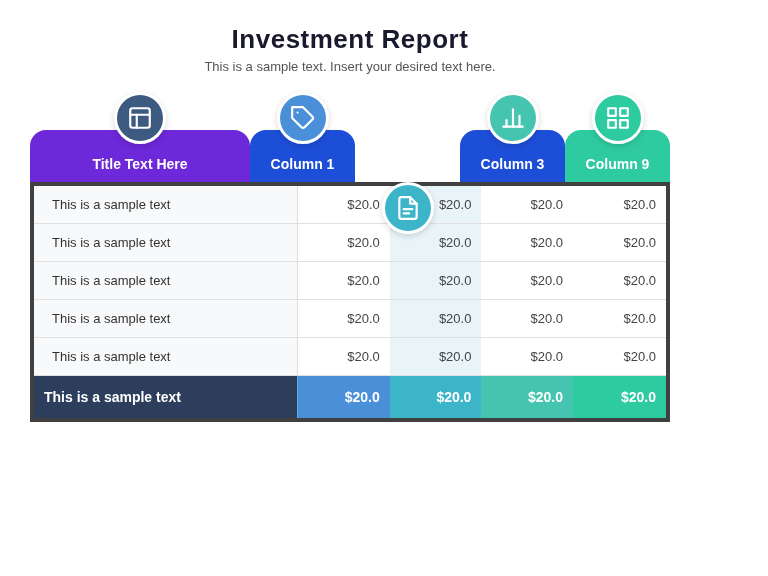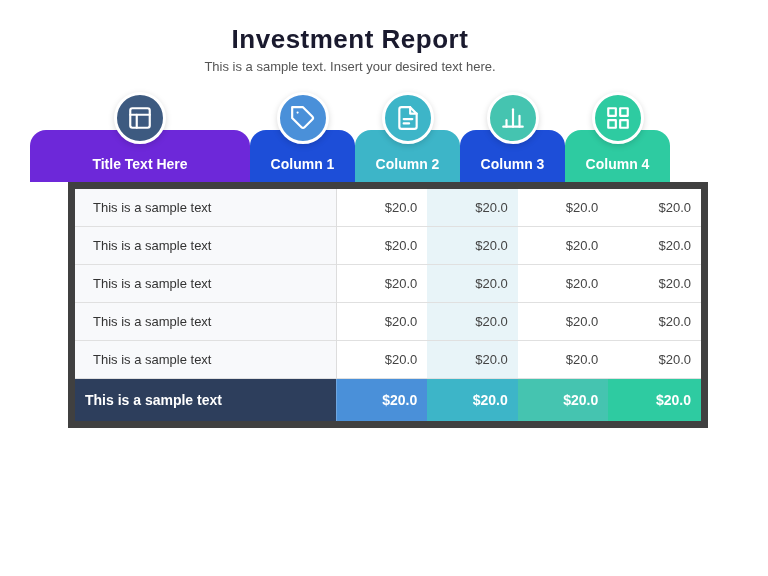--- a/index.html
+++ b/index.html
@@ -107,22 +107,21 @@
     .col3 .icon-bubble { background: #45c4b0; }
     .col3 .col-label-box { background: #1d4ed8; text-align: center; }
 
     .col4 .icon-bubble { background: #2ecba1; }
     .col4 .col-label-box { background: #2ecba1; }
 
     
     .data-table {
       width: 100%;
       border-collapse: collapse;
-      border: 7px solid #404040;
-      margin-left: 38px;
+      border: 4px solid #404040;
     }
 
     .data-table tr {
       border-bottom: 1px solid #e0e0e0;
     }
 
     .data-table td {
       padding: 11px 10px;
       font-size: 13px;
       color: #444;
@@ -224,23 +223,20 @@
 
       <div class="col-header-cell col2">
         <div class="icon-bubble">
           <svg class="icon-svg" viewBox="0 0 24 24">
             <path d="M14 2H6a2 2 0 0 0-2 2v16a2 2 0 0 0 2 2h12a2 2 0 0 0 2-2V8z" stroke="#fff" fill="none" stroke-width="2"></path>
             <polyline points="14 2 14 8 20 8" stroke="#fff" fill="none" stroke-width="2"></polyline>
             <line x1="8" y1="13" x2="16" y2="13" stroke="#fff" stroke-width="2"></line>
             <line x1="8" y1="17" x2="13" y2="17" stroke="#fff" stroke-width="2"></line>
           </svg>
         </div>
-        <div class="col-label-box">
-          <span>Column 2</span>
-        </div>
       </div>
 
       <div class="col-header-cell col3">
         <div class="icon-bubble">
           <svg class="icon-svg" viewBox="0 0 24 24">
             <line x1="18" y1="20" x2="18" y2="10" stroke="#fff" stroke-width="2"></line>
             <line x1="12" y1="20" x2="12" y2="4" stroke="#fff" stroke-width="2"></line>
             <line x1="6" y1="20" x2="6" y2="14" stroke="#fff" stroke-width="2"></line>
             <line x1="3" y1="20" x2="21" y2="20" stroke="#fff" stroke-width="2"></line>
           </svg>
@@ -253,21 +249,21 @@
       <div class="col-header-cell col4">
         <div class="icon-bubble">
           <svg class="icon-svg" viewBox="0 0 24 24">
             <rect x="3" y="3" width="7" height="7" stroke="#fff" fill="none" stroke-width="2"></rect>
             <rect x="14" y="3" width="7" height="7" stroke="#fff" fill="none" stroke-width="2"></rect>
             <rect x="3" y="14" width="7" height="7" stroke="#fff" fill="none" stroke-width="2"></rect>
             <rect x="14" y="14" width="7" height="7" stroke="#fff" fill="none" stroke-width="2"></rect>
           </svg>
         </div>
         <div class="col-label-box">
-          <span>Column 4</span>
+          <span>Column 9</span>
         </div>
       </div>
 
     </div>
 
     <table class="data-table">
       <tbody id="table-body">
       <tr>
             <td>This is a sample text</td>
             <td>$20.0</td>

